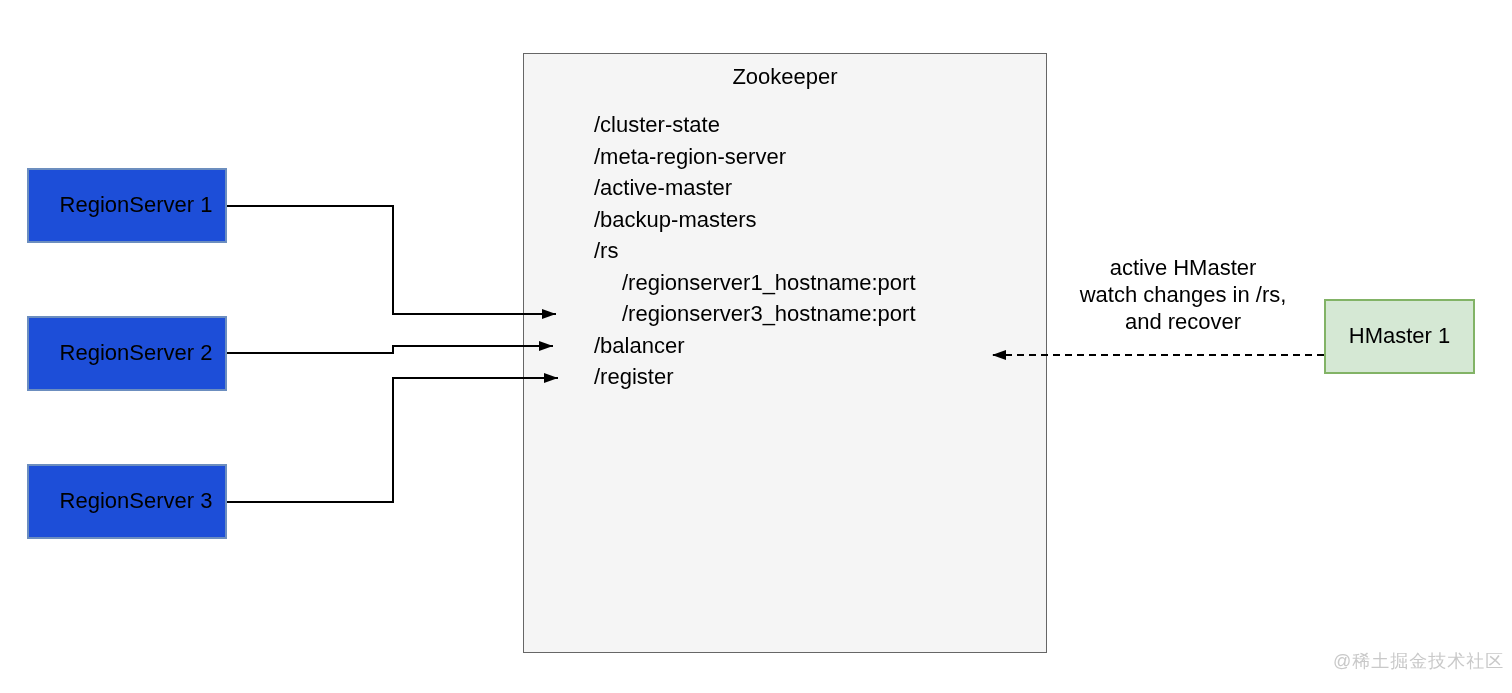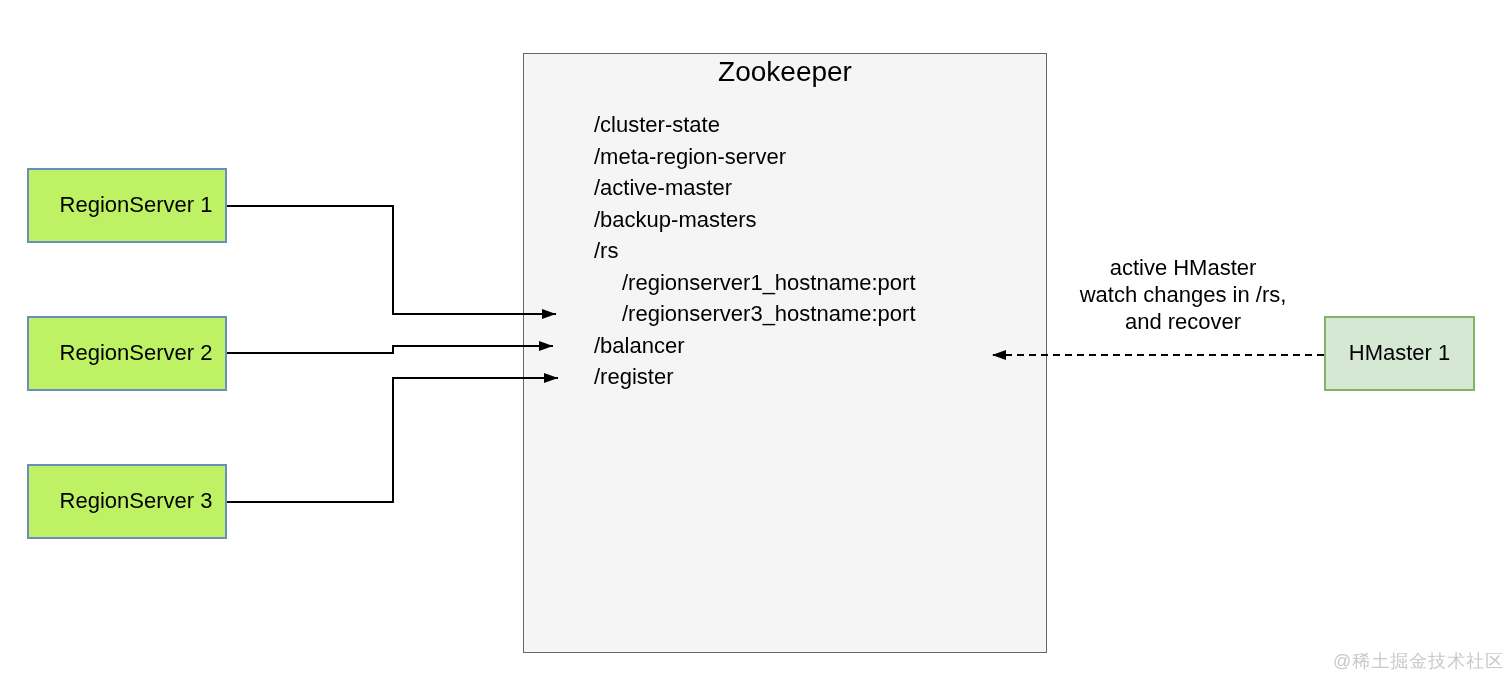--- a/index.html
+++ b/index.html
@@ -35,48 +35,48 @@
     align-items: center;
     justify-content: center;
     font-size: 22px;
     line-height: 1.2;
     white-space: nowrap;
   }
   .rs-box {
     left: 27px;
     width: 200px;
     height: 75px;
-    background: #bef264;
+    background: #1d4ed8;
     border: 2px solid #6c8ebf;
     padding-left: 18px;
   }
   .rs1 { top: 168px; }
   .rs2 { top: 316px; }
   .rs3 { top: 464px; }
   .hm-box {
     left: 1324px;
-    top: 316px;
+    top: 299px;
     width: 151px;
     height: 75px;
     background: #d5e8d4;
     border: 2px solid #82b366;
   }
   .zk-box {
     position: absolute;
     left: 523px;
     top: 53px;
     width: 524px;
     height: 600px;
     background: #f5f5f5;
     border: 1.5px solid #666666;
   }
   .zk-title {
-    margin-top: 2px;
+    margin-top: 10px;
     text-align: center;
-    font-size: 28px;
+    font-size: 22px;
   }
   .zk-tree {
     position: absolute;
     left: 42px;
     top: 55px;
     font-size: 22px;
     line-height: 31.5px;
     white-space: nowrap;
   }
   .tree-line.indent-1 { padding-left: 28px; }

